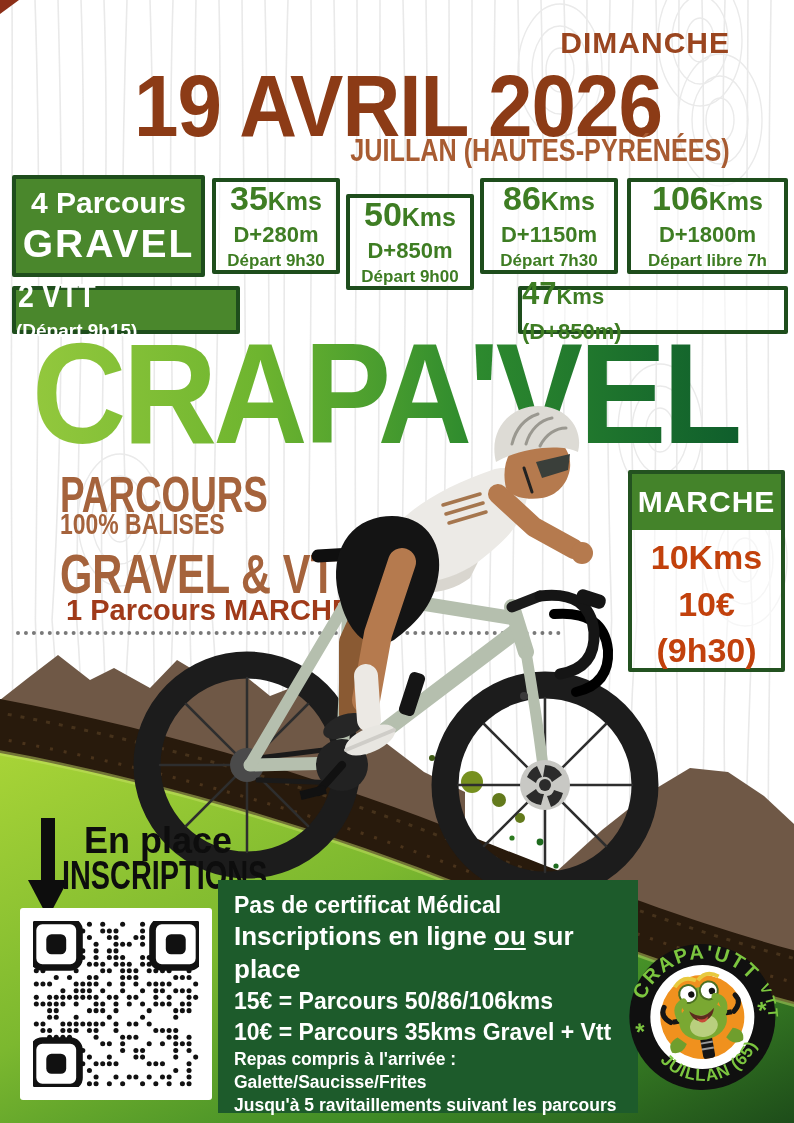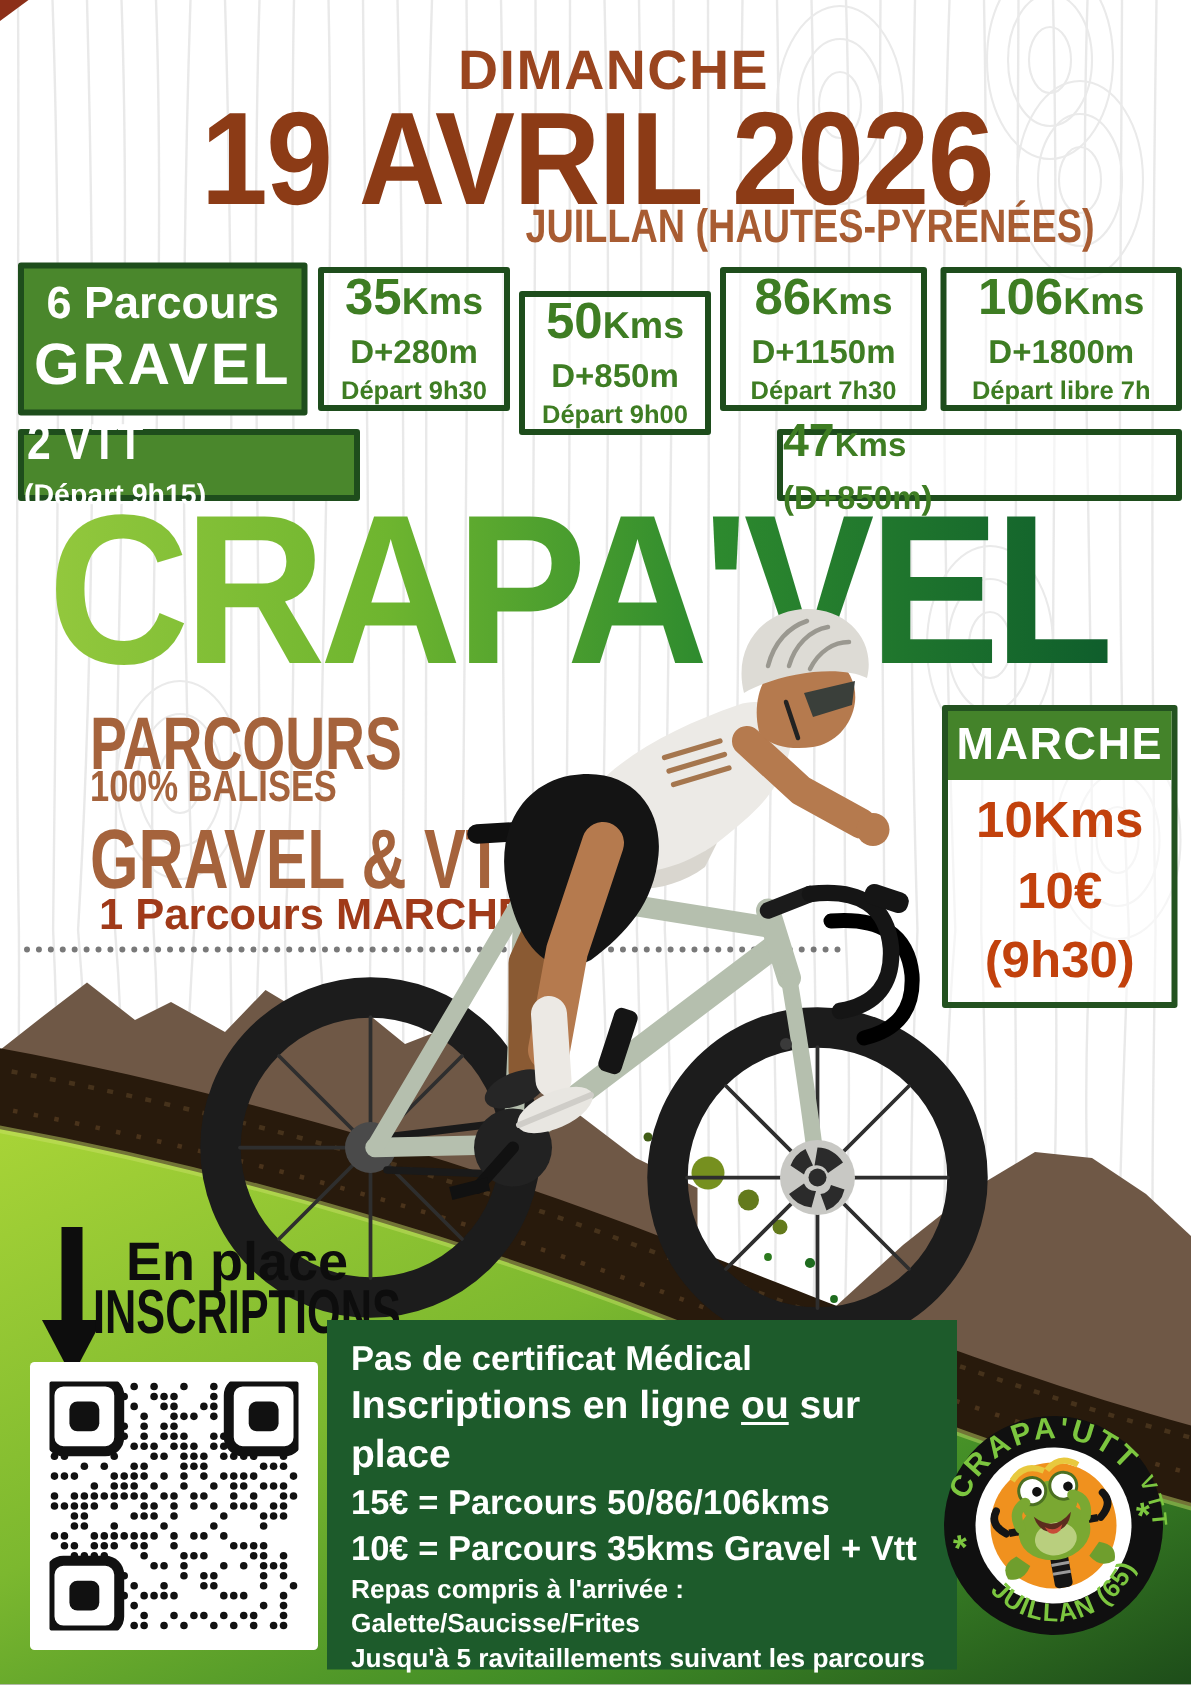--- a/index.html
+++ b/index.html
@@ -4,24 +4,23 @@
 <style>
   html,body{margin:0;padding:0;background:#888;}
   .poster{
     position:relative;width:794px;height:1123px;margin:0 auto;overflow:hidden;
     background:#ffffff;font-family:"Liberation Sans",sans-serif;
   }
   .abs{position:absolute;}
   svg{display:block;}
   
   .day{
-    left:0;top:26px;width:730px;text-align:center;
-    font-size:37px;font-weight:800;color:#9a451f;letter-spacing:1px;
+    left:0;top:26px;width:730px;text-align:right;
+    font-size:30px;font-weight:800;color:#9a451f;letter-spacing:1px;
     text-transform:uppercase;
-    margin-left:44px;
   }
   .date{
     left:18px;top:56px;width:760px;text-align:center;
     font-size:80px;font-weight:800;color:#8c3b16;letter-spacing:-1px;
     transform:scale(1,1.10);transform-origin:center top;white-space:nowrap;
   }
   .loc{
     left:290px;top:133px;width:500px;text-align:center;
     font-size:28px;font-weight:800;color:#a85c32;
     transform:scale(.9,1.12);transform-origin:center top;white-space:nowrap;
@@ -55,21 +54,21 @@
         transform:scale(.8,1.08);transform-origin:left top;white-space:nowrap;}
   .tag2{left:60px;top:508px;font-size:27px;font-weight:800;color:#a5633c;
         transform:scale(.85,1.08);transform-origin:left top;white-space:nowrap;}
   .tag3{left:60px;top:541px;font-size:52px;font-weight:800;color:#a5633c;
         transform:scale(.8,1.08);transform-origin:left top;white-space:nowrap;}
   .tag4{left:66px;top:594px;font-size:29px;font-weight:800;color:#a03a19;white-space:nowrap;}
   .dots{left:16px;top:631px;width:545px;border-top:4px dotted #4d4d4d;opacity:.75;}
   
   .marche{left:628px;top:470px;width:157px;height:202px;border:4px solid #235220;
           box-sizing:border-box;background:rgba(255,255,255,.55);border-radius:2px;}
-  .marche .hd{height:46px;background:#44832a;display:flex;align-items:center;justify-content:center;
+  .marche .hd{height:56px;background:#44832a;display:flex;align-items:center;justify-content:center;
           font-size:30px;font-weight:800;color:#fff;letter-spacing:1px;}
   .marche .bd{display:flex;flex-direction:column;align-items:center;justify-content:space-evenly;
           height:148px;font-size:34px;font-weight:800;color:#c2410c;}
   
   .enligne{left:84px;top:820px;font-size:36px;font-weight:800;color:#0d0d0d;white-space:nowrap;}
   .inscr{left:62px;top:852px;font-size:37px;font-weight:800;color:#0d0d0d;
          transform:scale(.78,1.12);transform-origin:left top;letter-spacing:0;white-space:nowrap;}
   
   .qr{left:20px;top:908px;width:192px;height:192px;background:#fff;border-radius:3px;
       display:flex;align-items:center;justify-content:center;}
@@ -277,21 +276,21 @@
       <g stroke="#9a9890" stroke-width="3" fill="none">
         <path d="M 512,444 C 516,428 526,418 538,414"></path>
         <path d="M 526,444 C 530,430 540,420 552,418"></path>
         <path d="M 540,446 C 546,434 556,428 566,428"></path>
       </g>
       <line x1="524" y1="468" x2="532" y2="492" stroke="#222" stroke-width="3"></line>
     </g>
   </svg>
 
   <div class="abs gbox solid" style="left:12px;top:175px;width:193px;height:102px">
-    <div class="g1l1">6 Parcours</div>
+    <div class="g1l1">4 Parcours</div>
     <div class="g1l2">GRAVEL</div>
   </div>
   <div class="abs gbox open" style="left:212px;top:178px;width:128px;height:96px">
     <div class="ckm"><span>35</span><span class="unit">Kms</span></div>
     <div class="celev">D+280m</div>
     <div class="cstart">Départ 9h30</div>
   </div>
   <div class="abs gbox open" style="left:346px;top:194px;width:128px;height:96px">
     <div class="ckm"><span>50</span><span class="unit">Kms</span></div>
     <div class="celev">D+850m</div>

